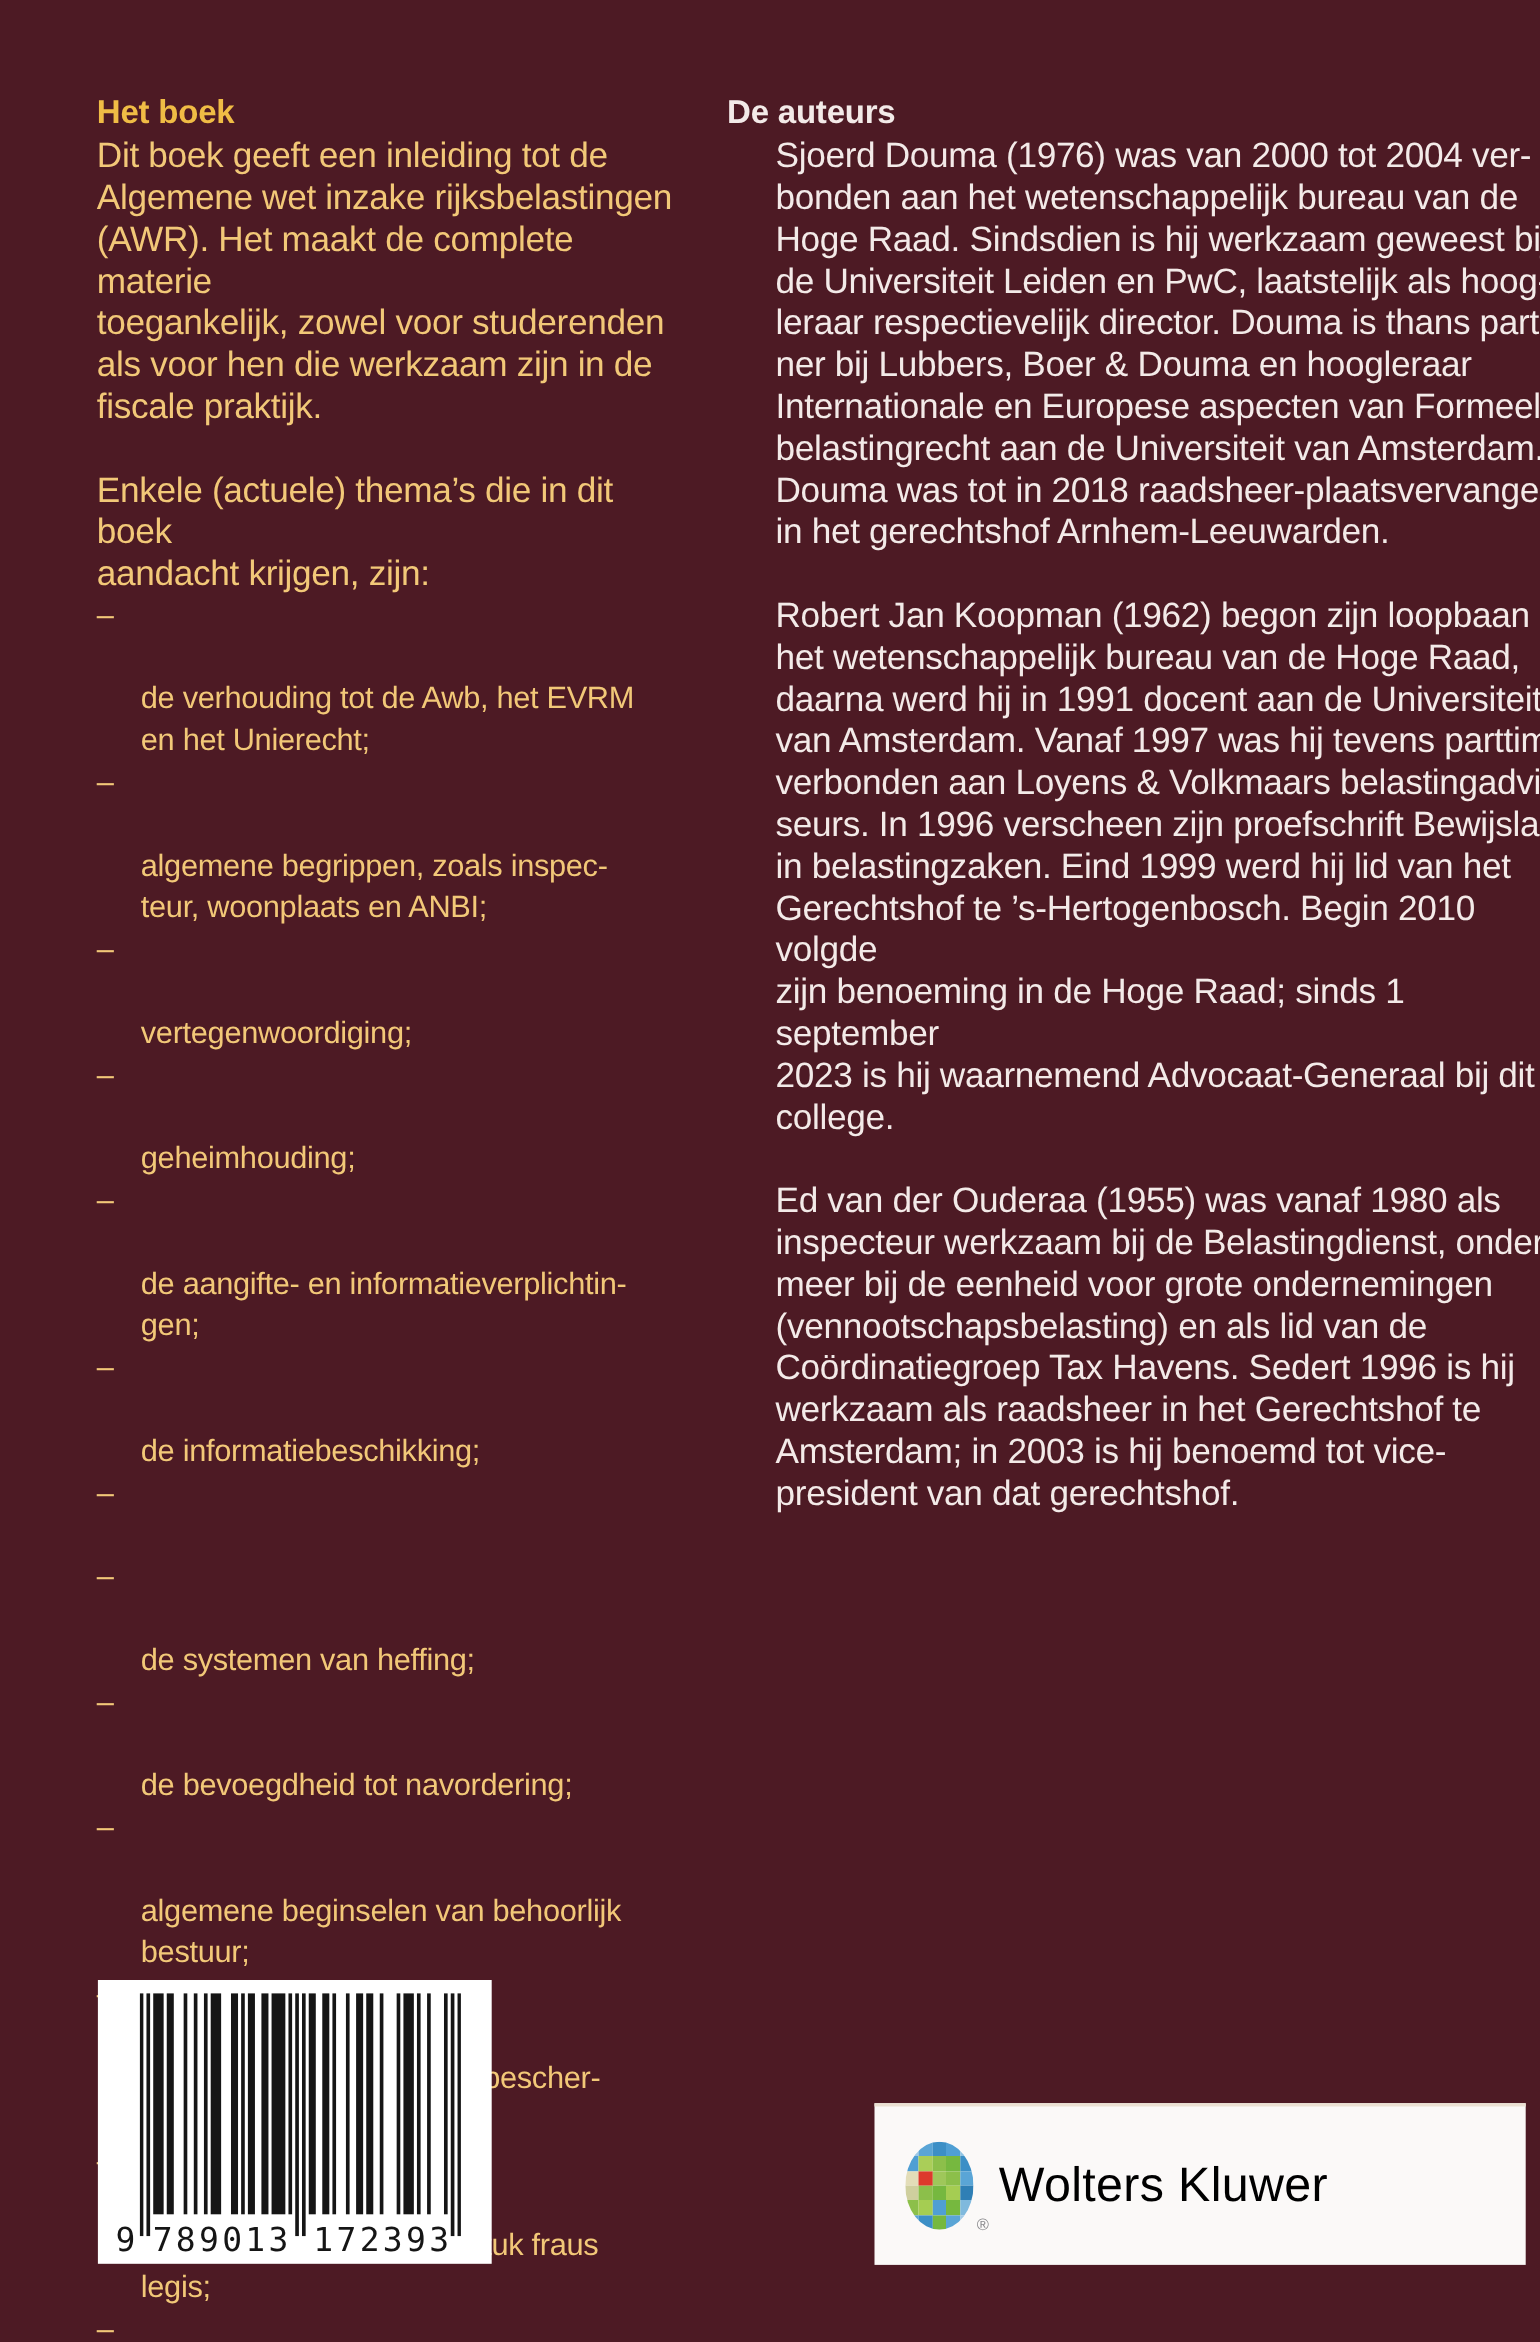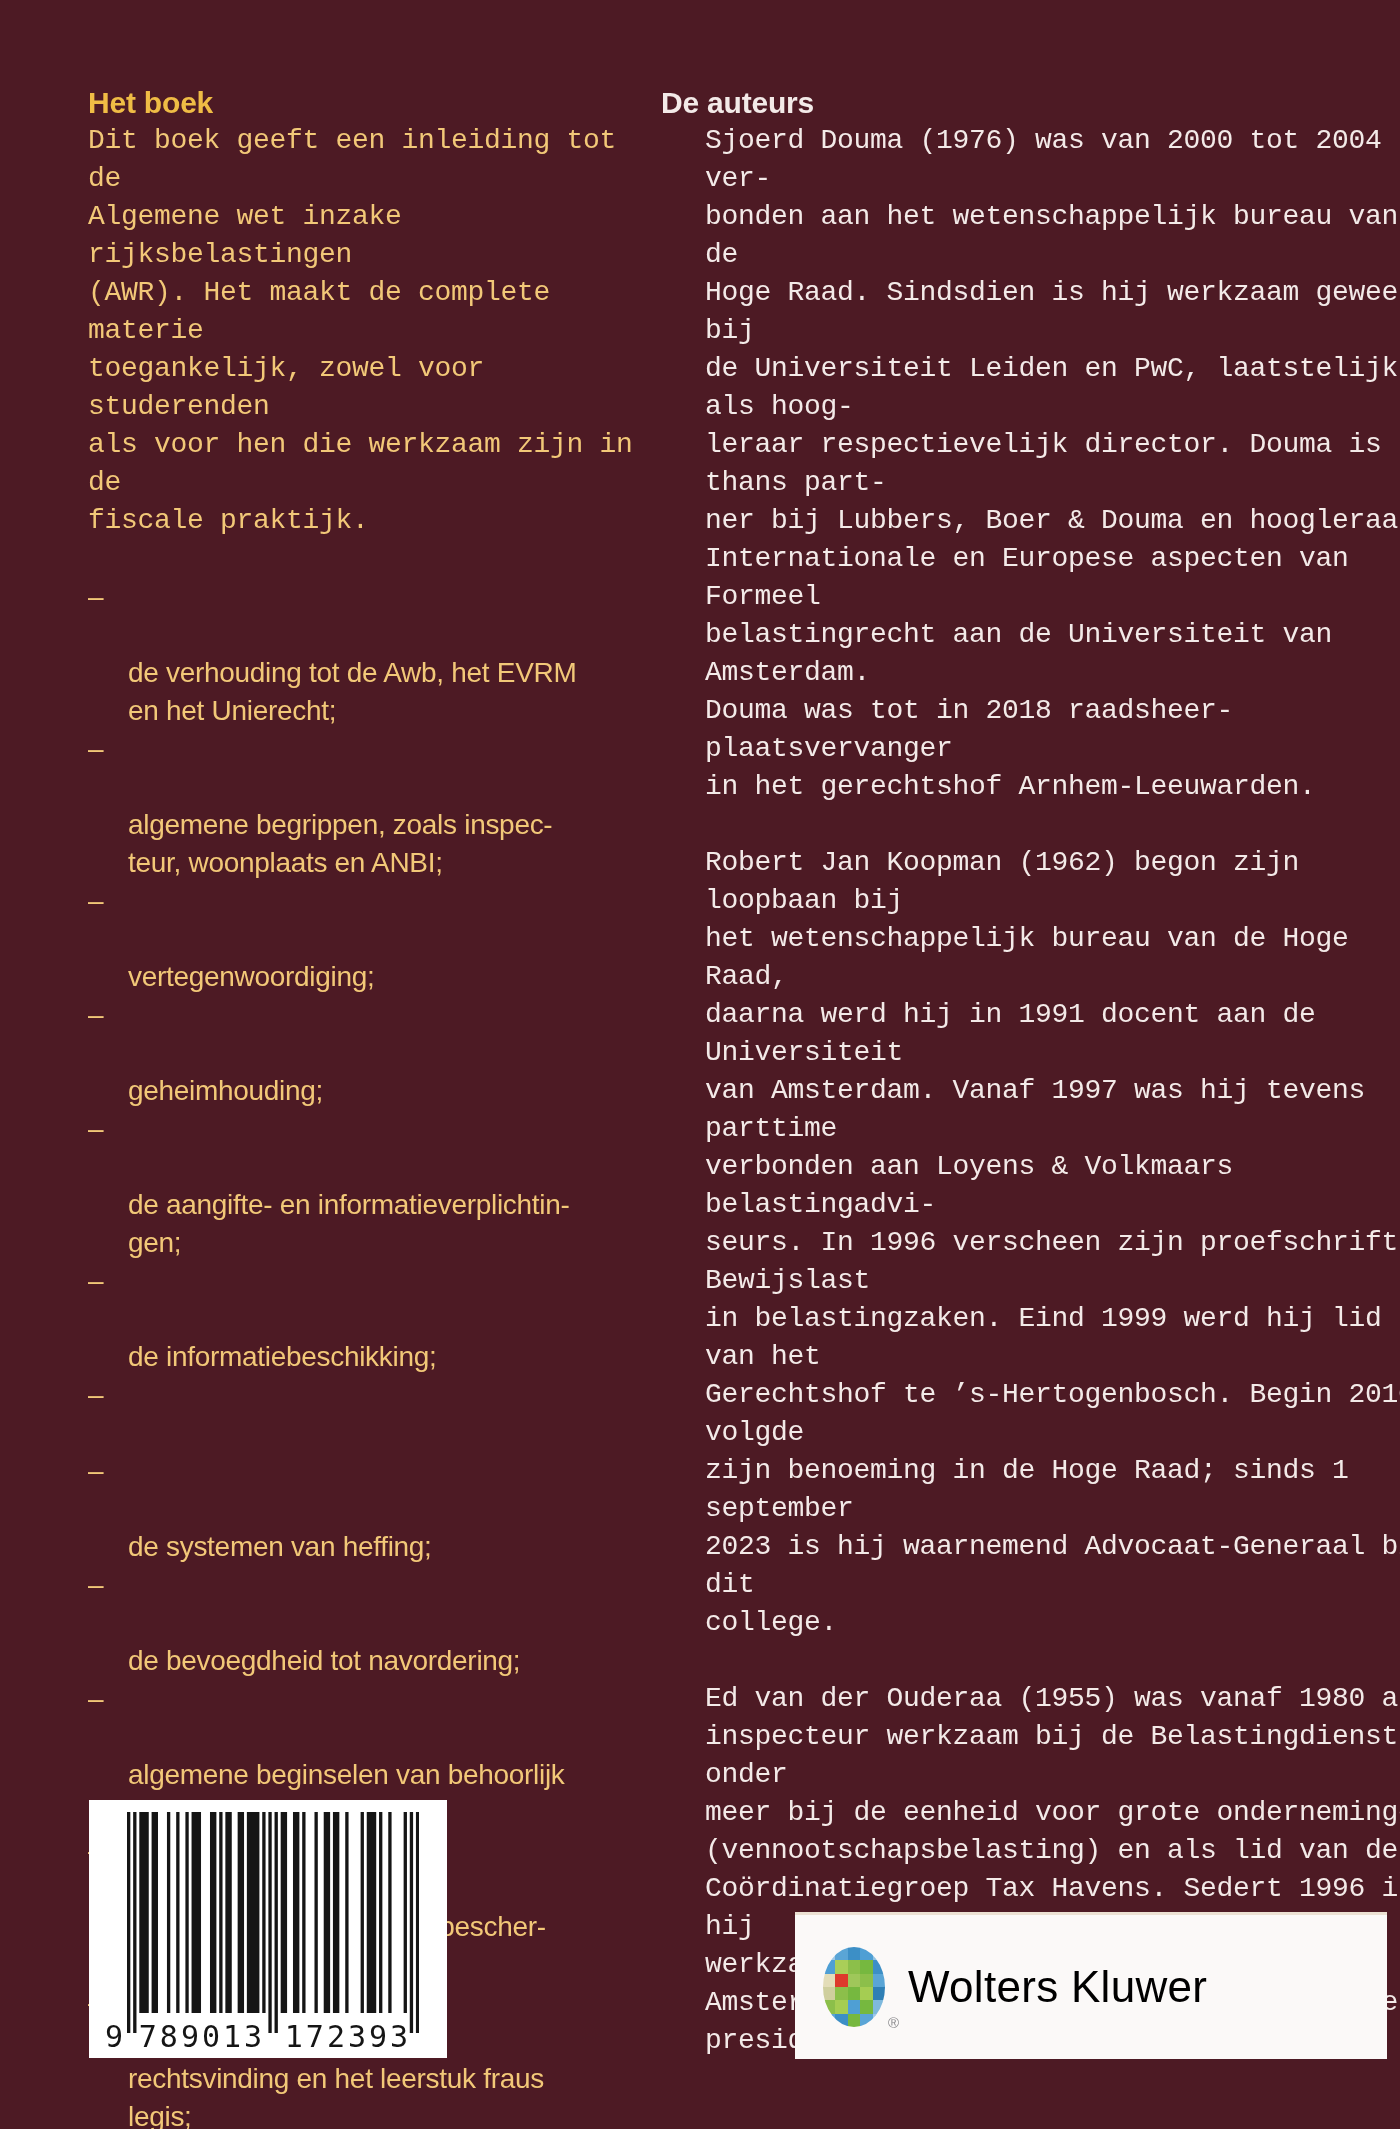--- a/index.html
+++ b/index.html
@@ -4,21 +4,21 @@
 <style>
   html,body{margin:0;padding:0;background:#4d1a24;}
   .cover{position:relative;width:1400px;height:2129px;background:#4d1a24;overflow:hidden;
          font-family:"Liberation Sans",sans-serif;}
   .col{position:absolute;top:84px;}
   .col-left{left:88px;width:545px;}
   .col-right{left:661px;width:772px;}
   h2{margin:0;font-size:30px;line-height:38px;font-weight:bold;letter-spacing:-0.2px;}
   .col-left h2{color:#f0bc45;}
   .col-right h2{color:#f3eae8;}
-  .para{margin:0;font-size:28px;line-height:38px;white-space:pre-line;letter-spacing:-0.3px;font-family:Liberation Mono, monospace;}
+  .para{margin:0;font-size:32px;line-height:38px;white-space:pre-line;letter-spacing:-0.3px;}
   .gold{color:#f2c878;}
   .white{color:#f3eae8;margin-left:44px;}
   .mb{margin-bottom:38px;}
   ul.topics{list-style:none;margin:0;padding:0;}
   li.topic{position:relative;padding-left:40px;font-size:28px;line-height:38px;
            color:#f2c878;white-space:pre-line;letter-spacing:-0.3px;}
   li.topic .dash{position:absolute;left:0;top:0;}
   
   .barcode-box{position:absolute;left:89px;top:1800px;width:358px;height:258px;background:#ffffff;}
   .barcode-box svg{position:absolute;left:38px;top:12px;}
@@ -44,20 +44,22 @@
 <div class="cover">
 
   <section class="col col-left">
     <h2>Het boek</h2>
     <p class="para gold mb">Dit boek geeft een inleiding tot de
 Algemene wet inzake rijksbelastingen
 (AWR). Het maakt de complete materie
 toegankelijk, zowel voor studerenden
 als voor hen die werkzaam zijn in de
 fiscale praktijk.</p>
+    <p class="para gold">Enkele (actuele) thema’s die in dit boek
+aandacht krijgen, zijn:</p>
     <ul class="topics">
 
         <li class="topic">
           <span class="dash">–</span>
           <span class="topic-text">de verhouding tot de Awb, het EVRM
 en het Unierecht;</span>
         </li>
 
         <li class="topic">
           <span class="dash">–</span>

